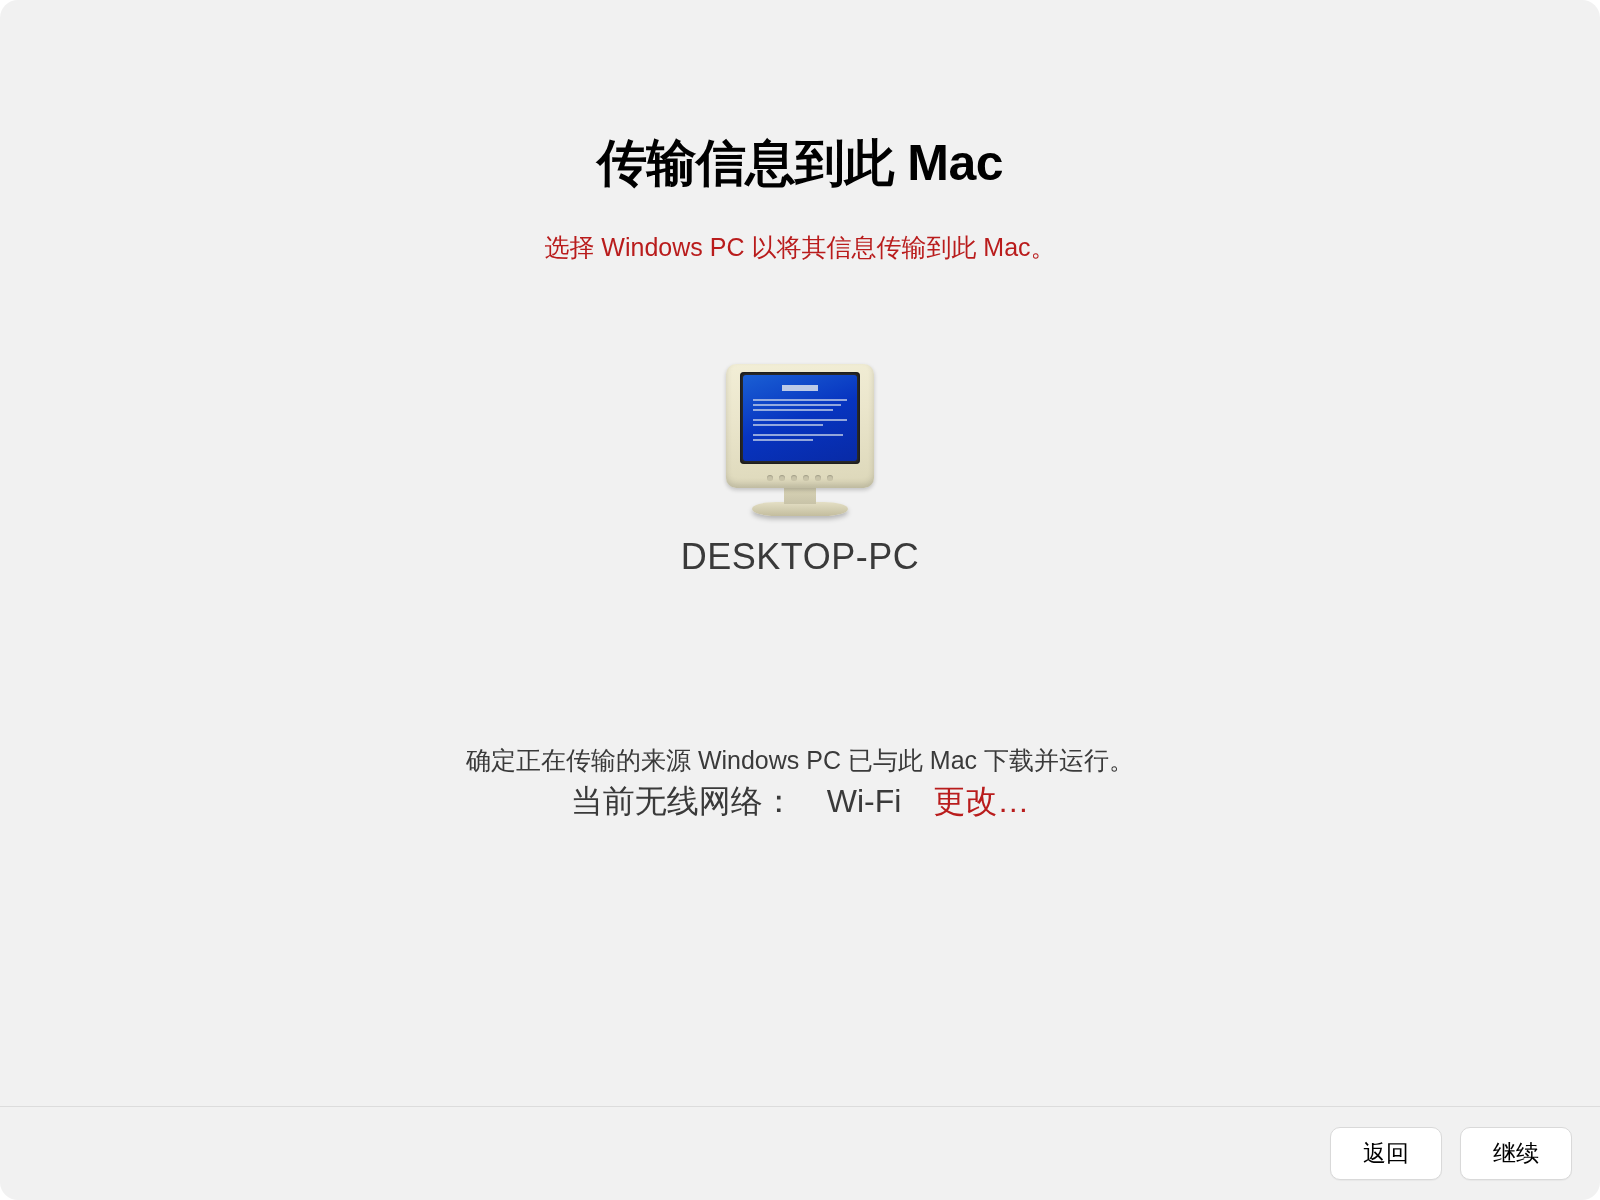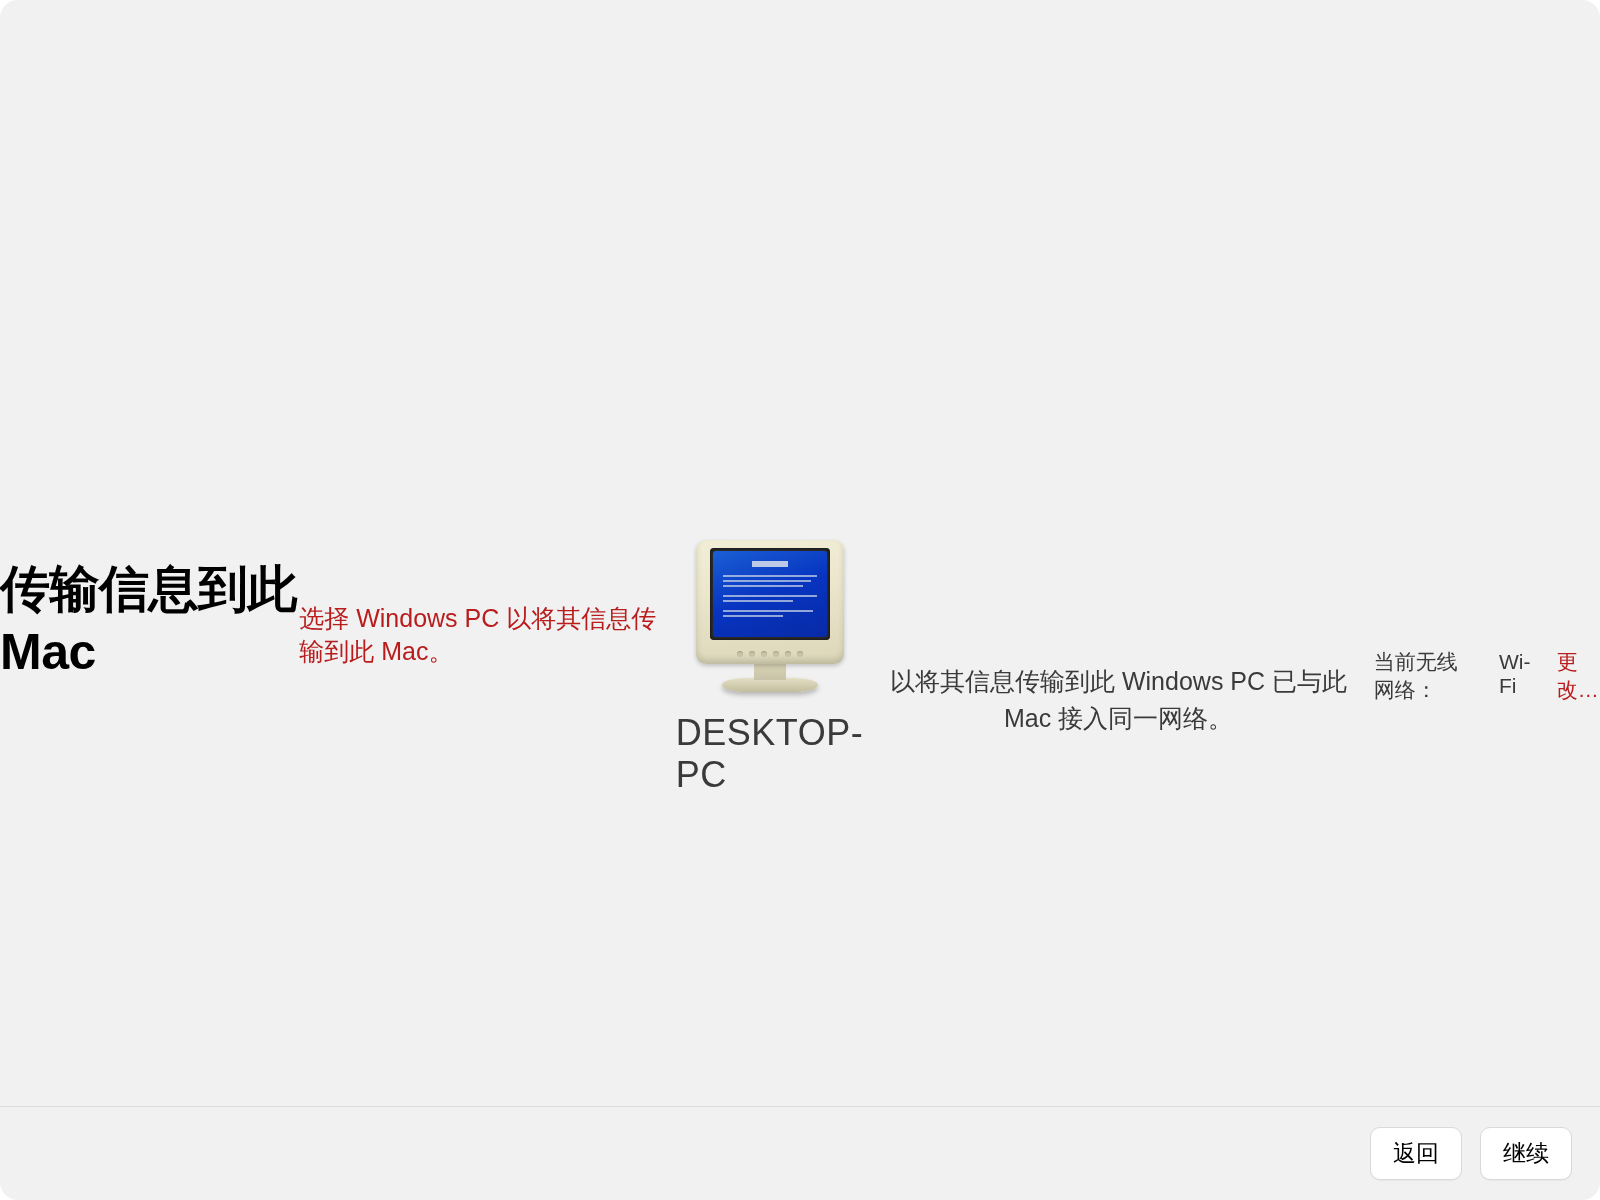--- a/index.html
+++ b/index.html
@@ -19,20 +19,21 @@
       height: 100%;
       background: #f1f1f1;
       border-radius: 18px;
       display: flex;
       flex-direction: column;
       position: relative;
     }
     .content {
       flex: 1;
       display: flex;
+      flex-direction: column;
       align-items: center;
       padding-top: 130px;
     }
     .title {
       font-size: 50px;
       font-weight: 700;
       color: #000;
       letter-spacing: -0.5px;
     }
     .subtitle {
@@ -150,25 +151,24 @@
       margin-top: 164px;
       text-align: center;
       font-size: 25px;
       color: #3a3a3a;
       line-height: 1.5;
     }
     .instruction-2 {
       margin-top: 30px;
     }
     .network-row {
-      margin-top: 116px;
-      font-size: 21px;
+      font-size: 32px;
       color: #3a3a3a;
       display: flex;
-      gap: 24px;
+      gap: 32px;
       align-items: baseline;
     }
     .change-link {
       color: #b91c1c;
       cursor: pointer;
     }
     .footer {
       height: 94px;
       border-top: 1px solid #dcdcdc;
       display: flex;
@@ -176,21 +176,21 @@
       align-items: center;
       padding-right: 28px;
       gap: 18px;
     }
     .footer-button {
       background: #fff;
       border: 1px solid #d9d9d9;
       border-radius: 10px;
       font-size: 23px;
       color: #000;
-      padding: 10px 22px;
+      padding: 10px 32px;
       cursor: pointer;
       box-shadow: 0 1px 1px rgba(0,0,0,0.04);
       font-family: inherit;
     }
   </style>
 </head>
 <body>
 
 <div class="window">
   <div class="content">
@@ -222,21 +222,21 @@
             <div class="crt-btn"></div>
             <div class="crt-btn"></div>
             <div class="crt-btn"></div>
           </div>
         </div>
       </div>
       <div class="device-label">DESKTOP-PC</div>
     </div>
 
     <div class="instruction-block">
-      <div>以将其信息传输到此 Windows PC 已与此 Mac 接入同一网络。</div>
+      <div>确定正在传输的来源 Windows PC 已与此 Mac 下载并运行。</div>
     </div>
 
     <div class="network-row">
       <span>当前无线网络：</span>
       <span>Wi-Fi</span>
       <span class="change-link">更改…</span>
     </div>
 
   </div>
 

